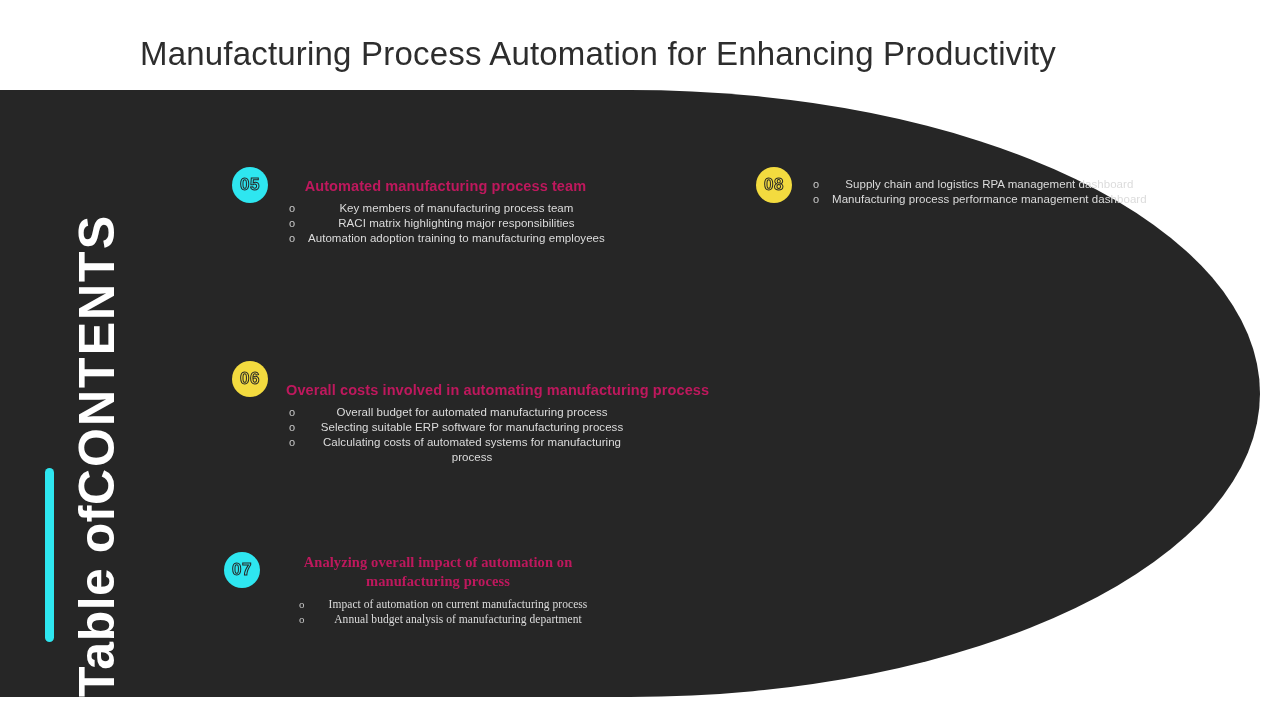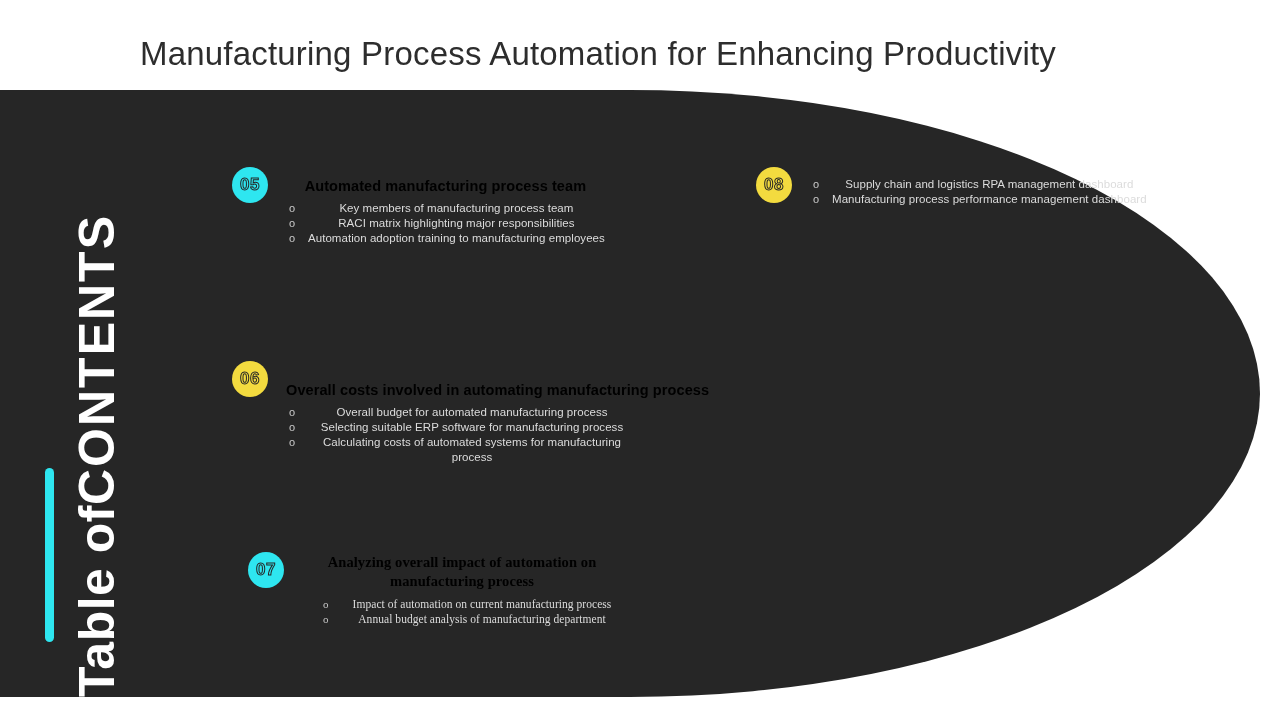--- a/index.html
+++ b/index.html
@@ -116,21 +116,21 @@
   }
   .badge.cyan { background: #2EE6F0; }
   .badge.yellow { background: #F3DB3F; }
 
   .entry .entry-body {
     margin-left: 54px;
   }
   .entry h3 {
     font-size: 14.5px;
     font-weight: bold;
-    color: #000000;
+    color: #be185d;
     line-height: 19px;
     letter-spacing: 0.1px;
     margin: 0 0 5px 0;
     max-width: 440px;
   }
   .entry ul {
     list-style: none;
     margin: 0;
     padding: 0;
   }
@@ -156,21 +156,21 @@
   #entry-05 { left: 232px; top: 167px; }
   #entry-05 .entry-body { margin-top: 10px; }
   #entry-05 ul { margin-top: 4px; }
 
   #entry-06 { left: 232px; top: 361px; }
   #entry-06 .entry-body { margin-top: 20px; }
   #entry-06 h3 { max-width: 470px; }
   #entry-06 ul { margin-top: 4px; }
   #entry-06 ul li { max-width: 350px; }
 
-  #entry-07 { left: 248px; top: 552px; }
+  #entry-07 { left: 224px; top: 552px; }
   #entry-07 .entry-body { margin-top: 1px; font-family: Liberation Serif, serif; }
   #entry-07 h3 { max-width: 320px; }
   #entry-07 ul { margin-top: 6px; }
   #entry-07 ul li { padding-left: 40px; }
   #entry-07 ul li .bul { left: 21px; }
 
   #entry-08 { left: 756px; top: 167px; }
   #entry-08 .entry-body { margin-top: 10px; }
   #entry-08 ul { margin-top: 4px; }
 </style>

